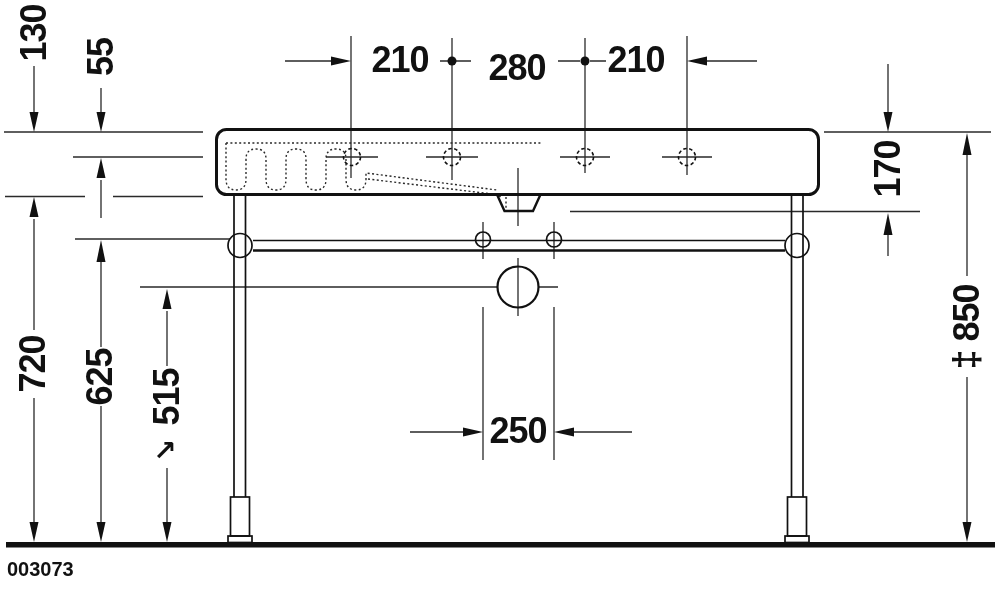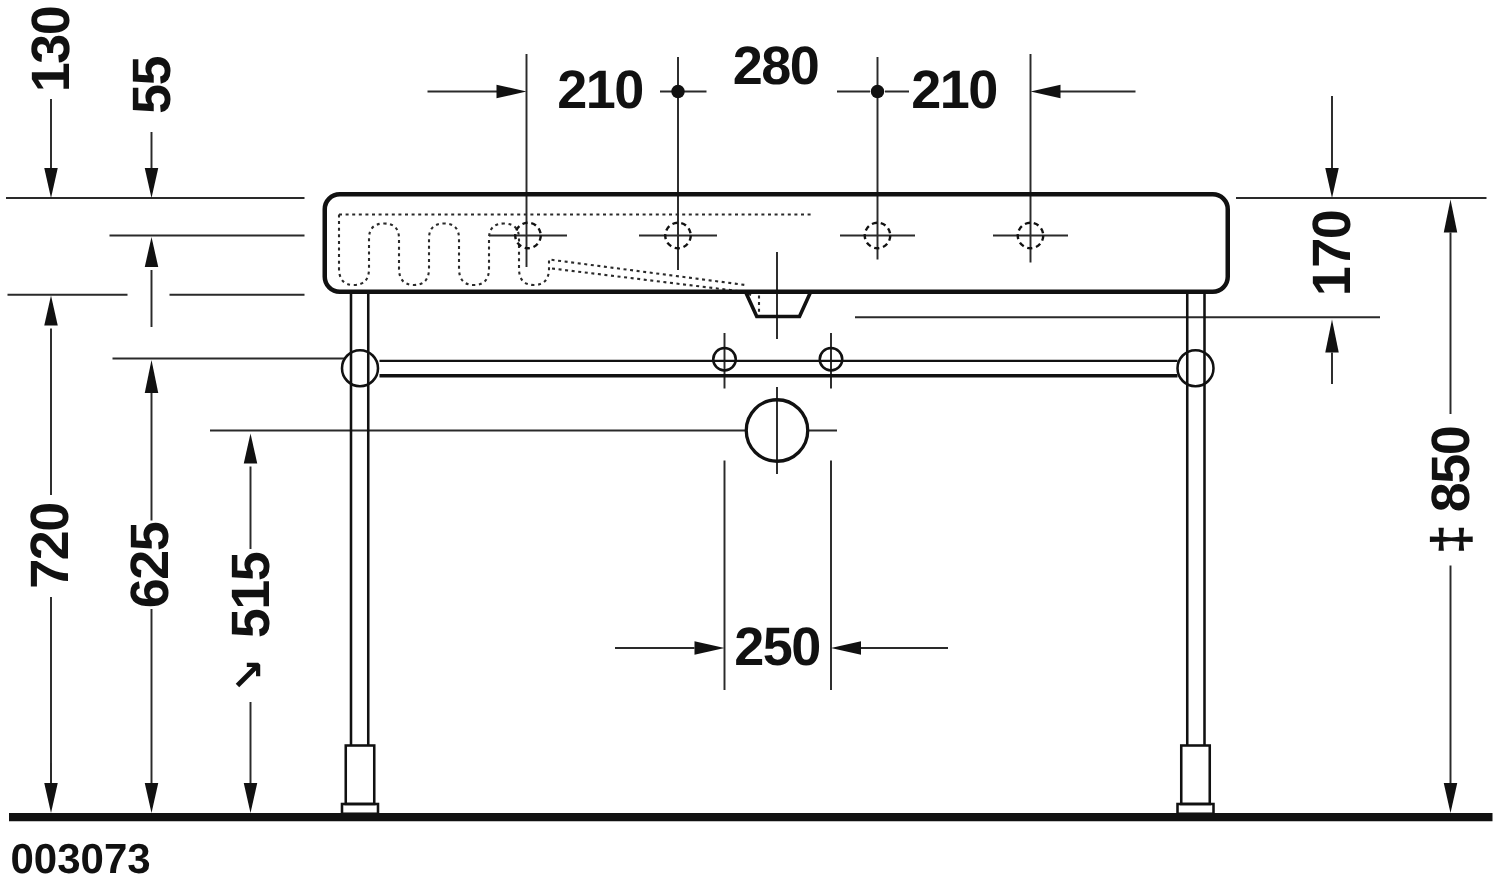--- a/index.html
+++ b/index.html
@@ -12,21 +12,21 @@
     position:absolute;font-weight:bold;font-size:36px;line-height:1;color:#111;
     white-space:nowrap;letter-spacing:-1px;transform:translate(-50%,-50%);
     font-family:"Liberation Sans",sans-serif;
   }
   .dim.vert{transform:translate(-50%,-50%) rotate(-90deg);}
   .arrow-glyph{
     position:absolute;font-weight:bold;font-size:28px;line-height:1;color:#111;
     transform:translate(-50%,-50%);font-family:"DejaVu Sans",sans-serif;
   }
   .code{
-    position:absolute;left:7px;top:559px;font-weight:bold;font-size:28px;
+    position:absolute;left:7px;top:559px;font-weight:bold;font-size:20px;
     line-height:1;color:#111;letter-spacing:0px;
     font-family:"Liberation Sans",sans-serif;
   }
 </style>
 </head>
 <body>
 
 <div id="stage">
 
   <svg width="1000" height="593" viewBox="0 0 1000 593">
@@ -124,21 +124,21 @@
       <polygon points="463,427.5 463,436.5 483,432"></polygon>
       <polygon points="574,427.5 574,436.5 554,432"></polygon>
       <circle cx="452" cy="61" r="4.5"></circle>
       <circle cx="585" cy="61" r="4.5"></circle>
     </g>
   </svg>
 
   <div class="dim vert" style="left:34px;top:33px">130</div>
   <div class="dim vert" style="left:101px;top:57px">55</div>
   <div class="dim" style="left:400px;top:60px">210</div>
-  <div class="dim" style="left:517px;top:44px">280</div>
+  <div class="dim" style="left:517px;top:68px">280</div>
   <div class="dim" style="left:636px;top:60px">210</div>
   <div class="dim vert" style="left:888px;top:169px">170</div>
   <div class="dim vert" style="left:967px;top:327px">‡ 850</div>
   <div class="dim vert" style="left:33px;top:364px">720</div>
   <div class="dim vert" style="left:100px;top:377px">625</div>
   <div class="dim vert" style="left:167px;top:397px">515</div>
   <div class="arrow-glyph" style="left:165px;top:451px">↗</div>
   <div class="dim" style="left:518px;top:431px">250</div>
 
   <div class="code">003073</div>

